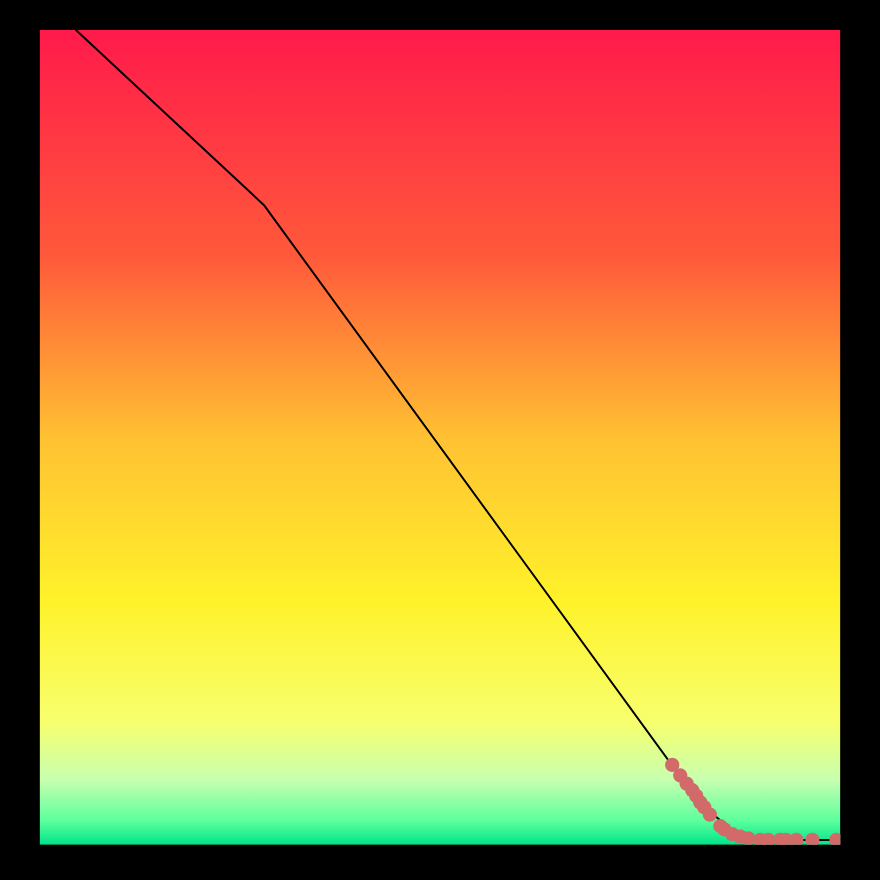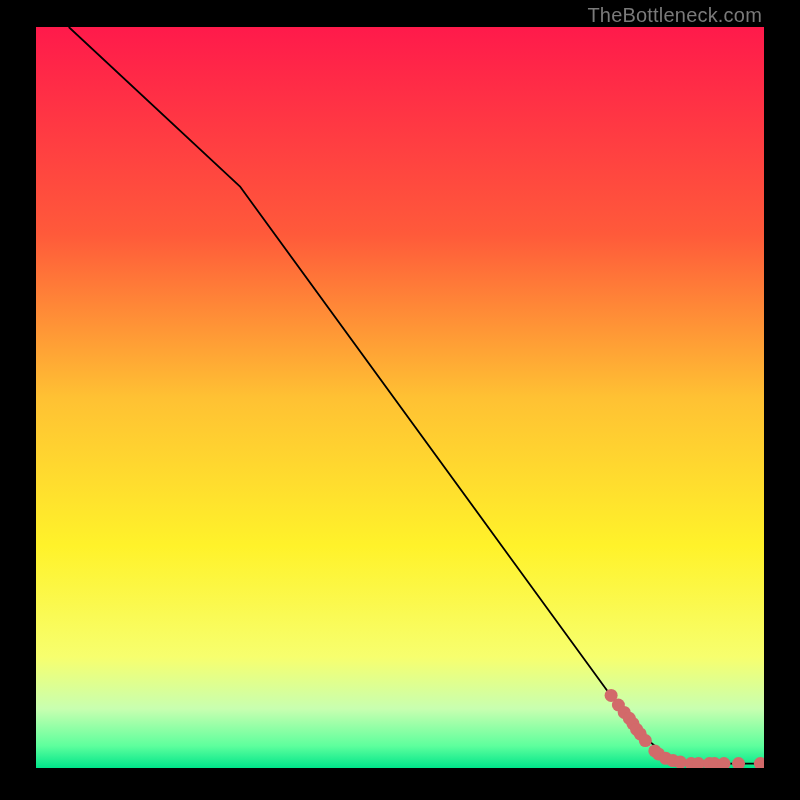--- a/index.html
+++ b/index.html
@@ -77,14 +77,13 @@
           <circle cx="662.48" cy="736.55" r="6.5" fill="#d26a6a"></circle>
           <circle cx="673.40" cy="736.55" r="6.5" fill="#d26a6a"></circle>
           <circle cx="678.50" cy="736.55" r="6.5" fill="#d26a6a"></circle>
           <circle cx="687.96" cy="736.55" r="6.5" fill="#d26a6a"></circle>
           <circle cx="702.52" cy="736.55" r="6.5" fill="#d26a6a"></circle>
           <circle cx="724.36" cy="736.55" r="6.5" fill="#d26a6a"></circle>
         </g>
     </svg>
   </div>
 
-  <div class="watermark">TheBottleneck.com</div>
 </div>
 
 </body></html>

